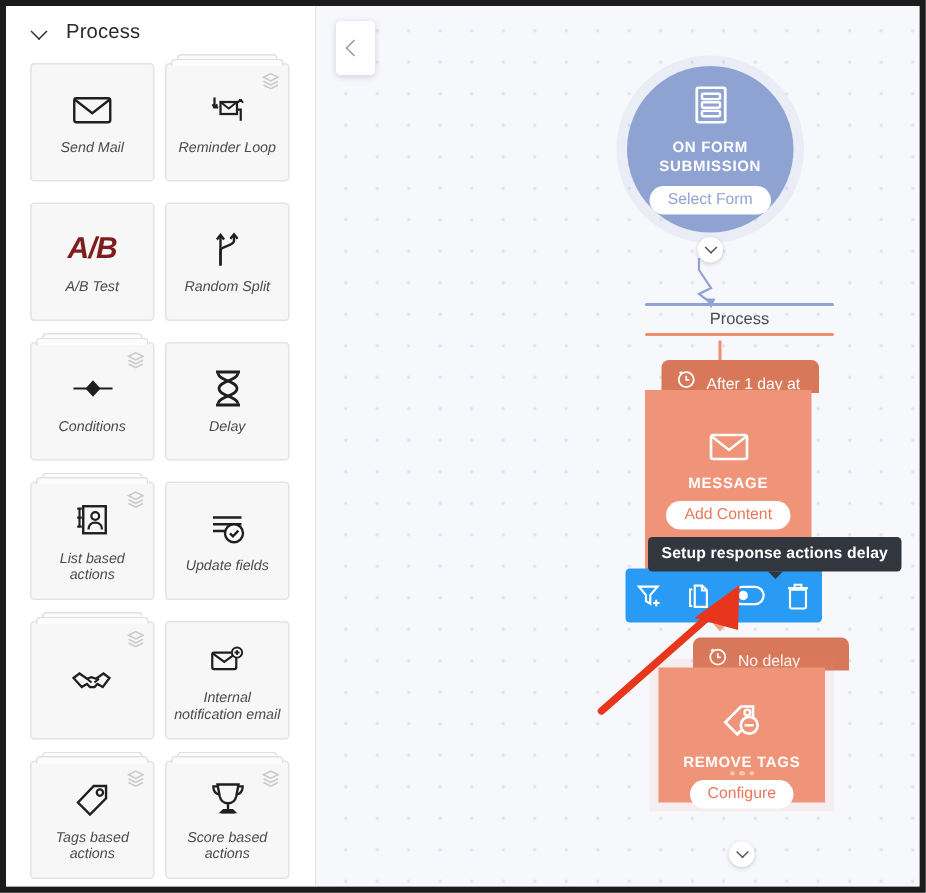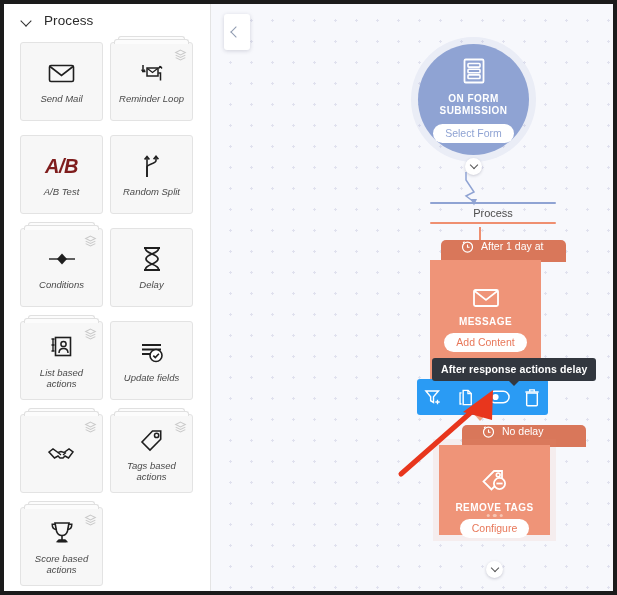--- a/index.html
+++ b/index.html
@@ -270,23 +270,23 @@
   #vline-1 { left: 268px; top: 223px; height: 20px; }
 
   
   .delay-badge {
     position: absolute;
     background: #d9775a;
     color: #ffffff;
     border-radius: 5px 5px 0 0;
     height: 22px;
     display: flex;
-    align-items: flex-start;
+    align-items: flex-end;
     gap: 7px;
-    padding: 0 20px;
+    padding: 0 10px;
     font-size: 10.5px;
     white-space: nowrap;
     overflow: hidden;
     cursor: pointer;
   }
   #delay-badge-1 { left: 230px; top: 236px; width: 85px; }
   #delay-badge-2 {
     left: 251px; top: 421px; width: 84px;
     border-radius: 5px 5px 0 0;
   }
@@ -567,20 +567,33 @@
           </span>
           <span class="ico">
             <svg width="30" height="18" viewBox="0 0 30 18">
                 <path d="M2 7l4-3 5 3.5 3-1 3 1 5-3.5 4 3-4.5 6-3.5-2-2 2h-3l-2-2-3.5 2z" fill="none" stroke="#1f1f1f" stroke-width="1.5"></path>
                 <path d="M11 7.5l3 2.5M19 7.5l-3 2.5" stroke="#1f1f1f" stroke-width="1.3"></path>
               </svg>
           </span>
         </div>
       </div>
 
+      <div class="card-wrap">
+        <div class="card">
+          <span class="ico">
+            <svg width="25" height="20" viewBox="0 0 25 20">
+                <rect x="2.5" y="5" width="16" height="11" rx="1.2" fill="none" stroke="#1f1f1f" stroke-width="1.5"></rect>
+                <path d="M3 5.8l7.5 5.5L18 5.8" fill="none" stroke="#1f1f1f" stroke-width="1.4"></path>
+                <circle cx="19" cy="5" r="3.4" fill="#fff" stroke="#1f1f1f" stroke-width="1.3"></circle>
+                <path d="M19 3.3v3.4M17.3 5h3.4" stroke="#1f1f1f" stroke-width="1.2"></path>
+              </svg>
+          </span>
+          <span class="lbl">Internal notification email</span>
+        </div>
+      </div>
 
       <div class="card-wrap stack">
         <div class="card">
           <span class="layers">
             <svg width="13" height="13" viewBox="0 0 14 14">
                 <path d="M7 1.2l5.2 2.6L7 6.4 1.8 3.8z" fill="none" stroke="#c9c9c9" stroke-width="1.1"></path>
                 <path d="M1.8 6.6L7 9.2l5.2-2.6" fill="none" stroke="#c9c9c9" stroke-width="1.1"></path>
                 <path d="M1.8 9.3L7 11.9l5.2-2.6" fill="none" stroke="#c9c9c9" stroke-width="1.1"></path>
               </svg>
           </span>
@@ -669,21 +682,21 @@
         <svg width="28" height="22" viewBox="0 0 28 22">
             <rect x="2" y="3" width="24" height="16" rx="1.5" fill="none" stroke="#ffffff" stroke-width="1.8"></rect>
             <path d="M2.6 4l11.4 9 11.4-9" fill="none" stroke="#ffffff" stroke-width="1.7"></path>
           </svg>
       </span>
       <span class="alabel">MESSAGE</span>
       <span class="pill">Add Content</span>
     </div>
 
     <div id="tooltip">
-      <span>After response actions delay</span>
+      <span>Setup response actions delay</span>
     </div>
 
     <div id="node-toolbar">
       <span class="tbtn">
         <svg width="19" height="19" viewBox="0 0 20 20">
             <path d="M2 3.2h13.2L10 9.2v6l-3-1.8V9.2z" fill="none" stroke="#ffffff" stroke-width="1.5"></path>
             <path d="M14.2 12.4v4.6M11.9 14.7h4.6" stroke="#ffffff" stroke-width="1.4"></path>
           </svg>
       </span>
       <span class="tbtn">

